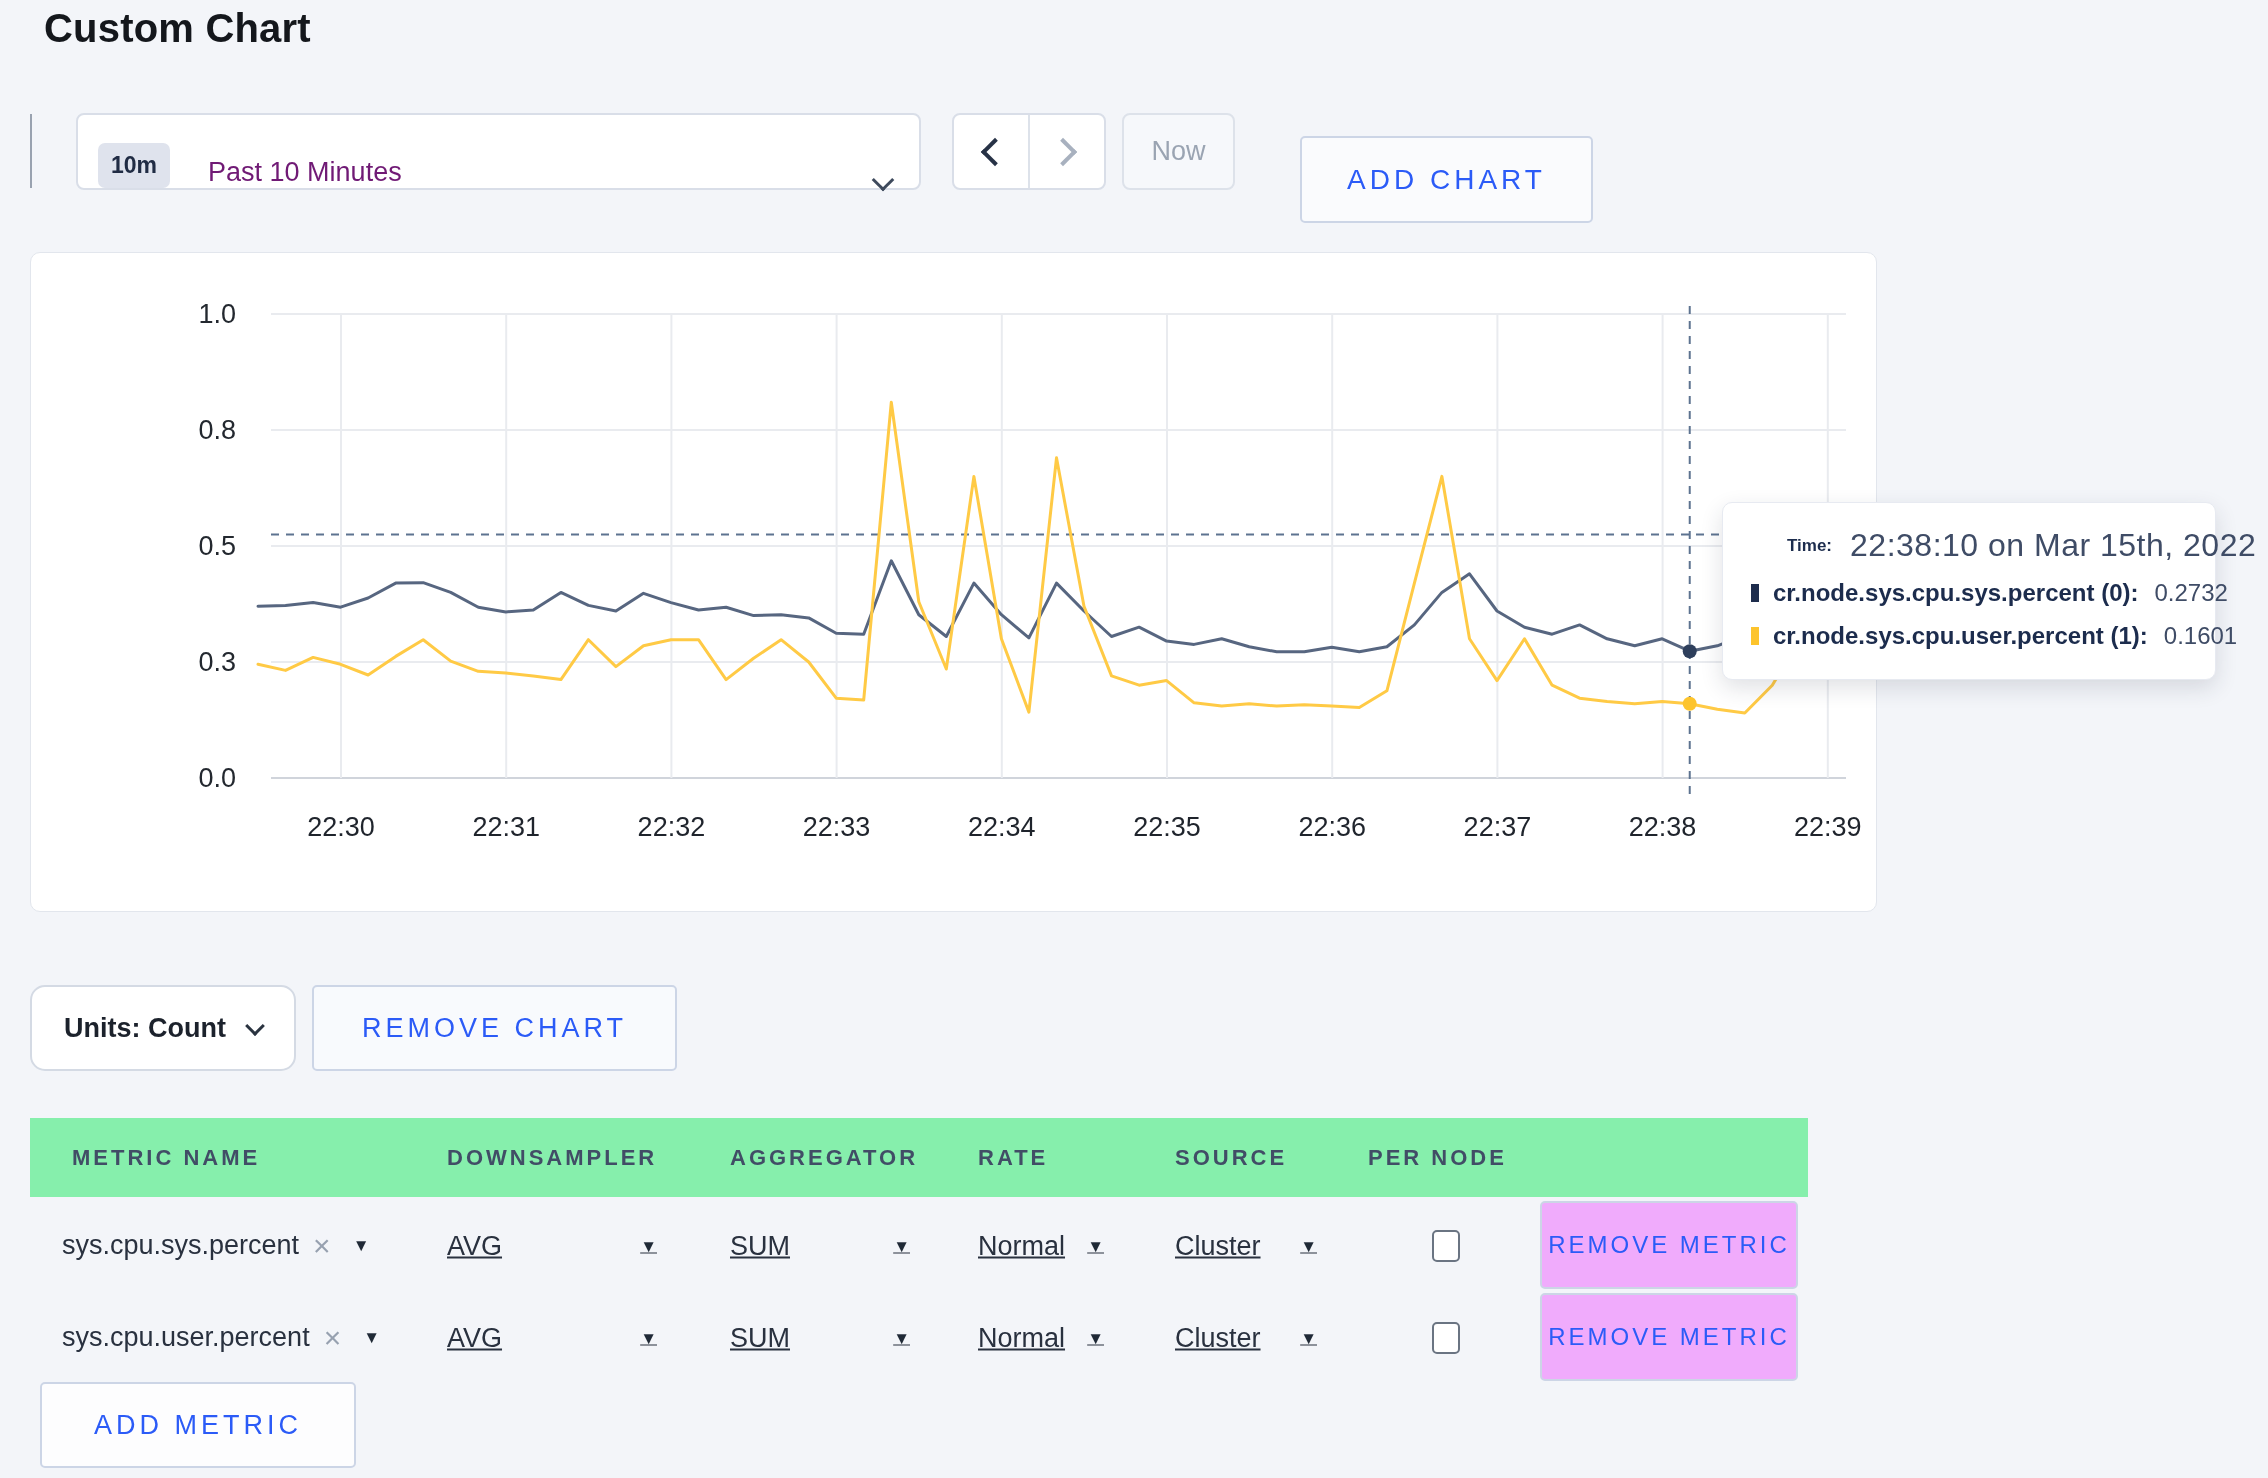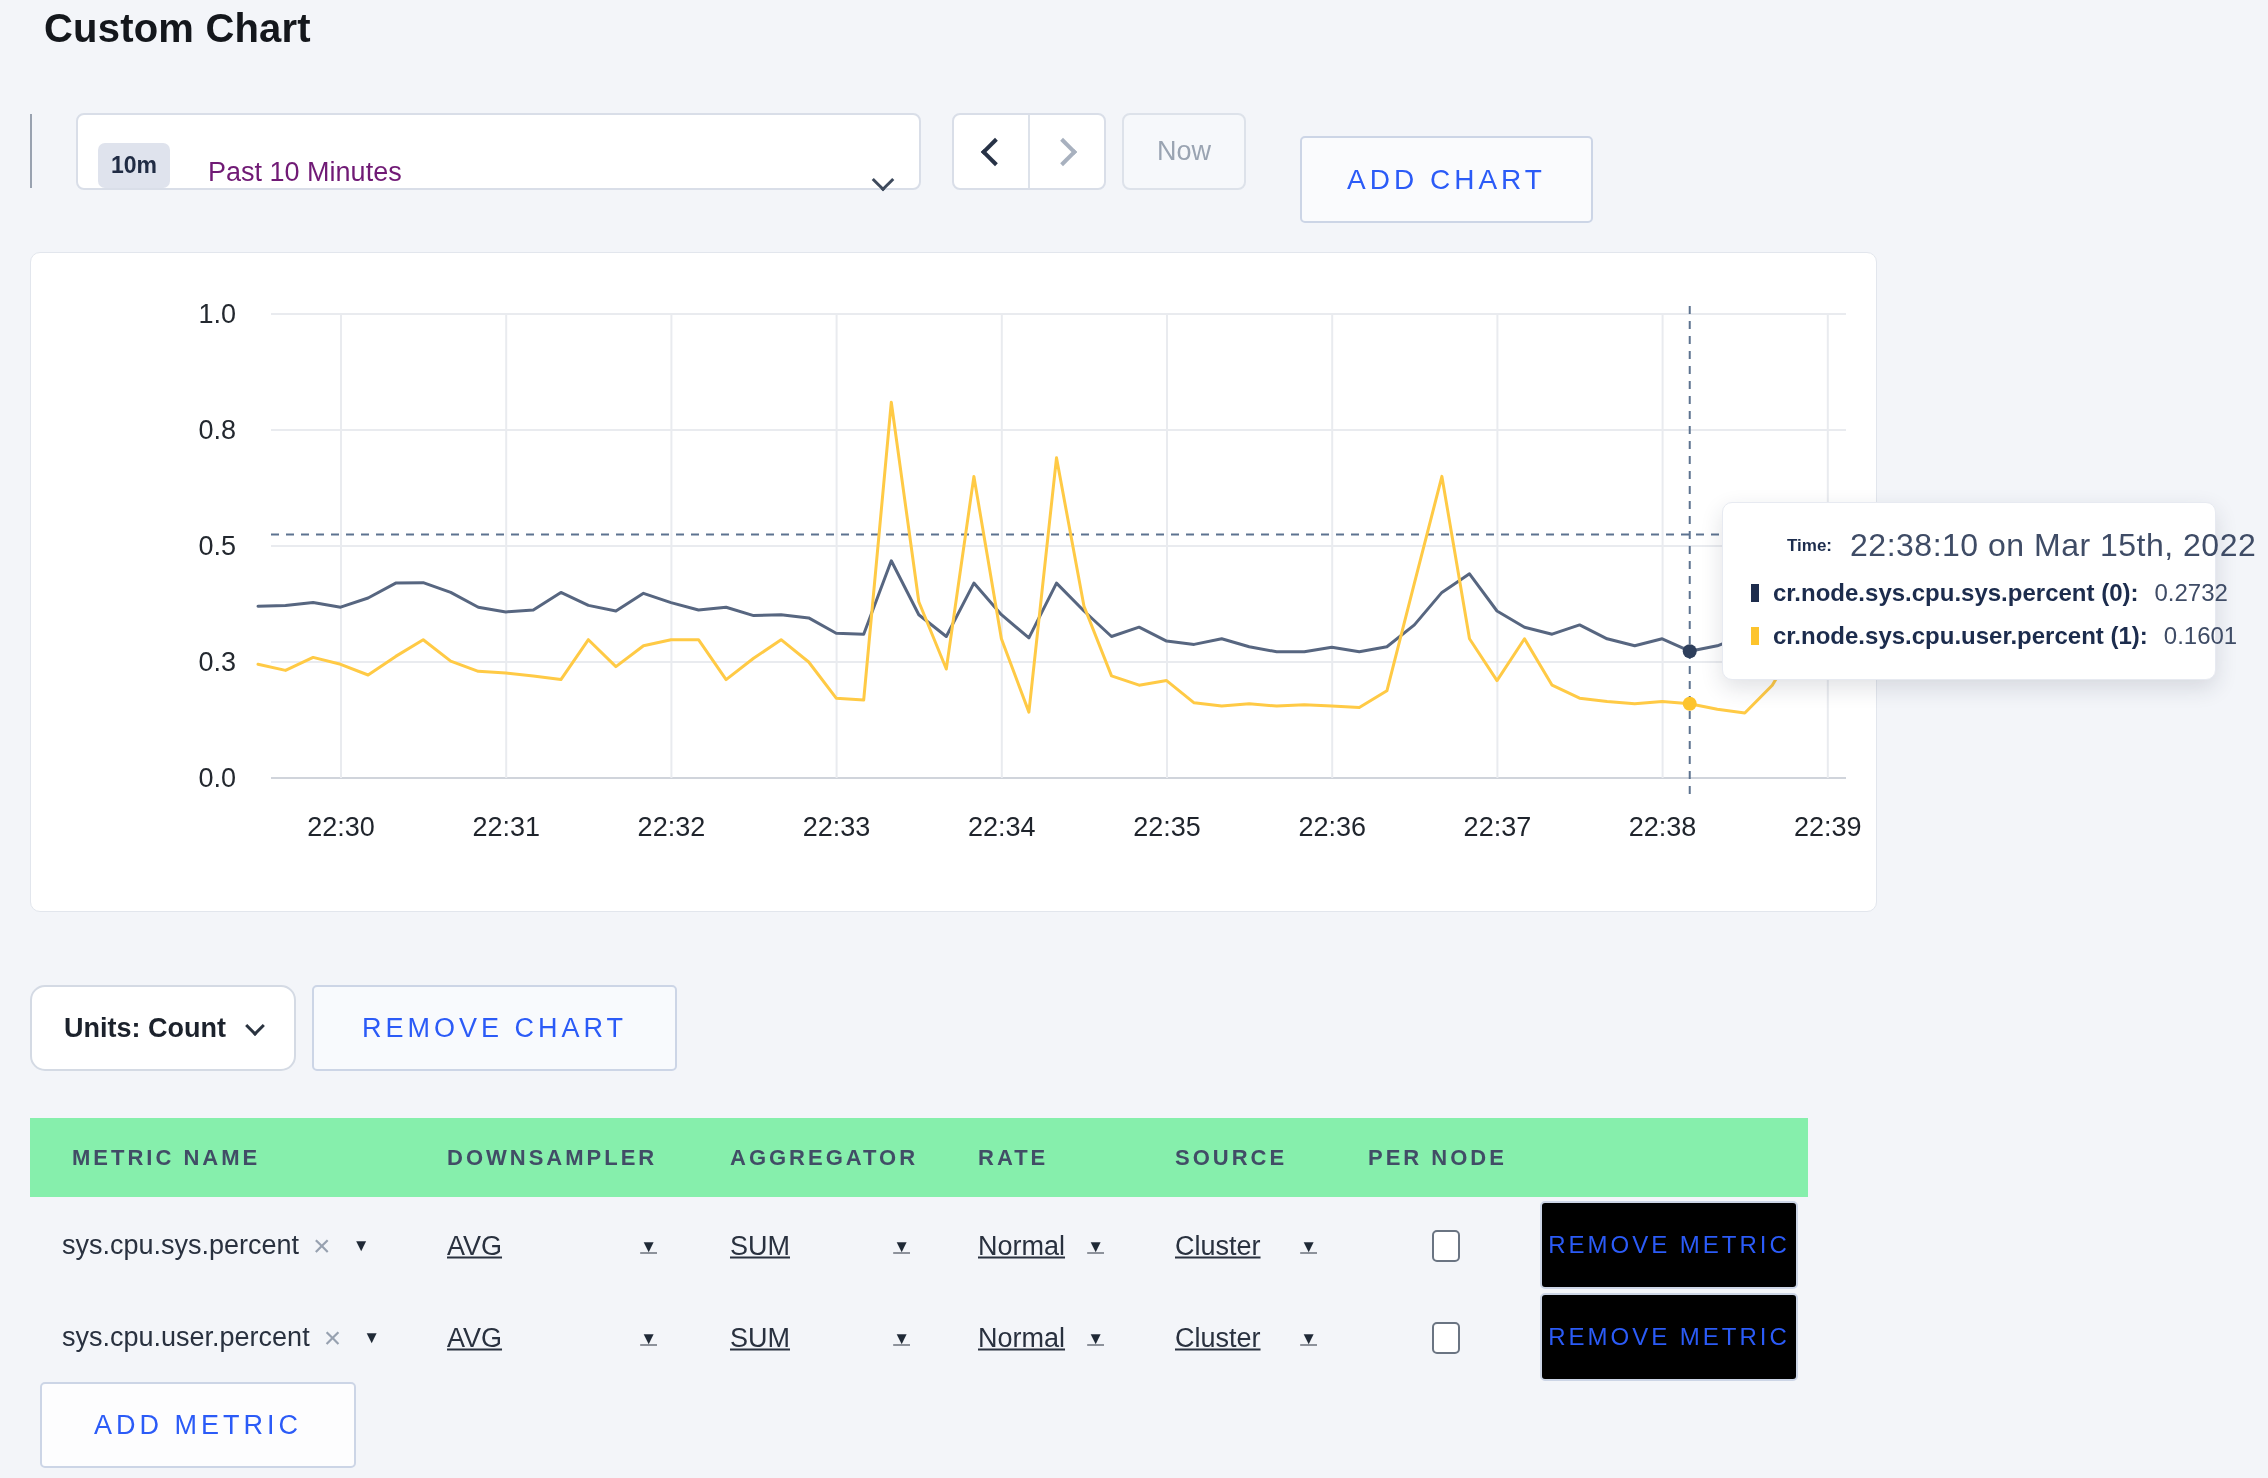--- a/index.html
+++ b/index.html
@@ -16,21 +16,21 @@
   .time-badge{background:#dfe3ed;color:#202c44;font-weight:700;font-size:23px;border-radius:7px;padding:9px 13px;}
   .time-label{margin-left:38px;font-size:27px;color:#701a75;flex:1;}
   .chev{display:inline-block;border-style:solid;border-width:0;}
   .chev-down{width:13px;height:13px;border-right:3px solid #3e4a5c;border-bottom:3px solid #3e4a5c;transform:rotate(45deg);margin-top:-6px;}
   .pager{left:952px;top:113px;width:154px;height:77px;background:#fff;border:2px solid #d9dee8;border-radius:8px;
     display:flex;box-sizing:border-box;}
   .pager-cell{flex:1;display:flex;align-items:center;justify-content:center;cursor:pointer;}
   .pager-cell:first-child{border-right:2px solid #dde2ea;}
   .chev-left{width:16px;height:16px;border-right:4px solid #273246;border-bottom:4px solid #273246;transform:rotate(135deg);margin-left:8px;}
   .chev-right{width:16px;height:16px;border-right:4px solid #a8b1bf;border-bottom:4px solid #a8b1bf;transform:rotate(-45deg);margin-right:8px;}
-  .now-btn{left:1122px;top:113px;width:124px;height:77px;background:#f6f8fb;border:2px solid #dde2ea;border-radius:8px;
+  .now-btn{left:1122px;top:113px;width:113px;height:77px;background:#f6f8fb;border:2px solid #dde2ea;border-radius:8px;
     display:flex;align-items:center;justify-content:center;font-size:27px;color:#9aa4b2;box-sizing:border-box;cursor:default;}
   .blue-btn{display:flex;align-items:center;justify-content:center;color:#2b5bf7;letter-spacing:4px;font-weight:500;
     background:#fafbfd;border:2px solid #ccd5e6;border-radius:5px;box-sizing:border-box;cursor:pointer;}
   .add-chart{left:1300px;top:108px;width:293px;height:87px;font-size:28px;margin-top:28px;}
 
   
   .chart-card{left:30px;top:252px;width:1845px;height:658px;background:#ffffff;border:1px solid #e2e6ed;border-radius:10px;}
   .chart-card svg{position:absolute;left:0;top:0;}
 
   
@@ -56,21 +56,21 @@
   .table-head{left:30px;top:1118px;width:1778px;height:79px;background:#86efac;}
   .th{position:absolute;top:50%;transform:translateY(-50%);font-size:22px;font-weight:700;letter-spacing:3px;color:#414d66;white-space:nowrap;}
   .metric-row{left:30px;height:93px;width:1778px;}
   .cell{position:absolute;top:50%;transform:translateY(-50%);display:flex;align-items:center;font-size:27px;color:#29313f;white-space:nowrap;}
   .caret{font-size:17px;color:#1f2936;line-height:1;}
   .clear-x{font-size:30px;color:#97a1b0;margin-left:14px;cursor:pointer;}
   .name-caret{margin-left:22px;}
   .sel-between{justify-content:space-between;text-decoration:underline;}
   .checkbox{position:absolute;left:1402px;top:50%;transform:translateY(-50%);width:28px;height:32px;background:#fff;
     border:2px solid #6a7482;border-radius:5px;cursor:pointer;box-sizing:border-box;}
-  .remove-metric{position:absolute;left:1510px;top:2px;width:258px;height:88px;font-size:24px;letter-spacing:3px;background:#000000;}
+  .remove-metric{position:absolute;left:1510px;top:2px;width:258px;height:88px;font-size:24px;letter-spacing:3px;background:#f0abfc;}
   .add-metric{left:40px;top:1382px;width:316px;height:86px;font-size:27px;background:#fdfdfe;}
 </style>
 </head>
 <body>
 
 <div id="canvas">
 
   <div class="abs page-title">Custom Chart</div>
 
   <div class="abs toolbar-divider"></div>

